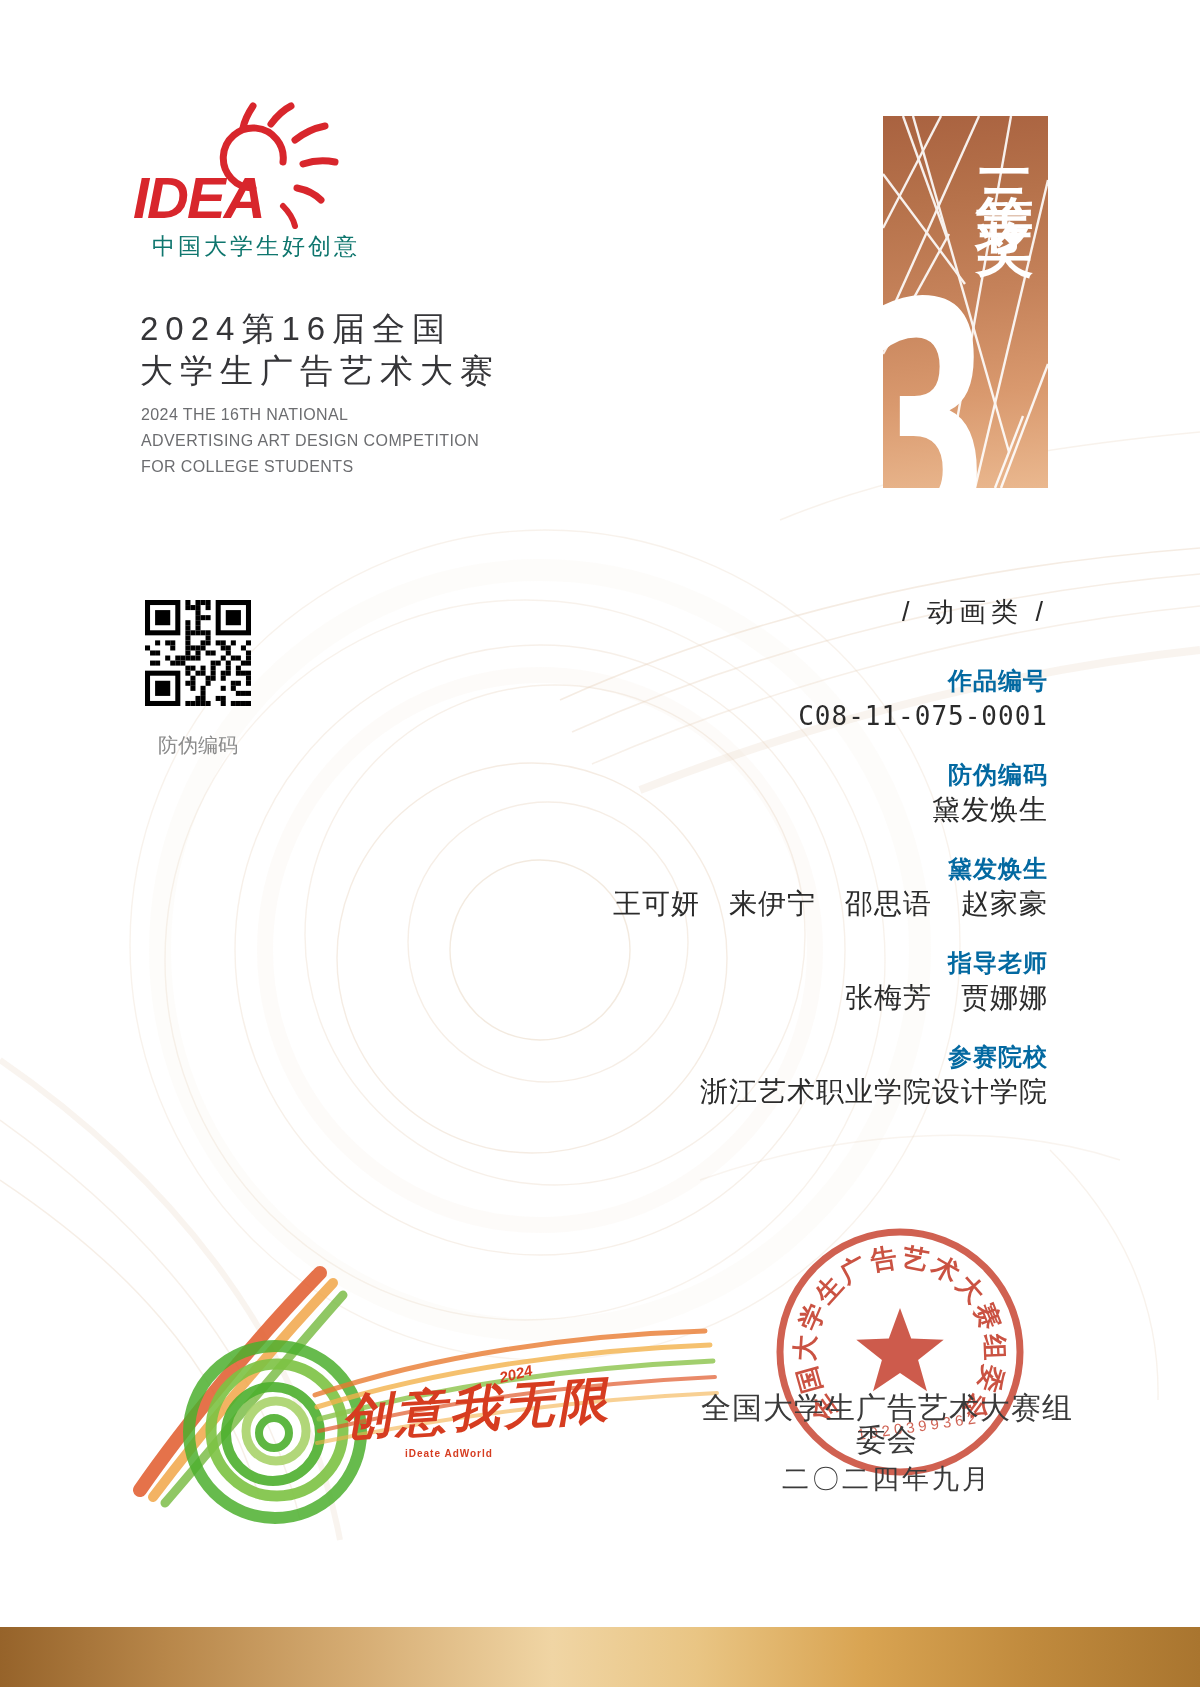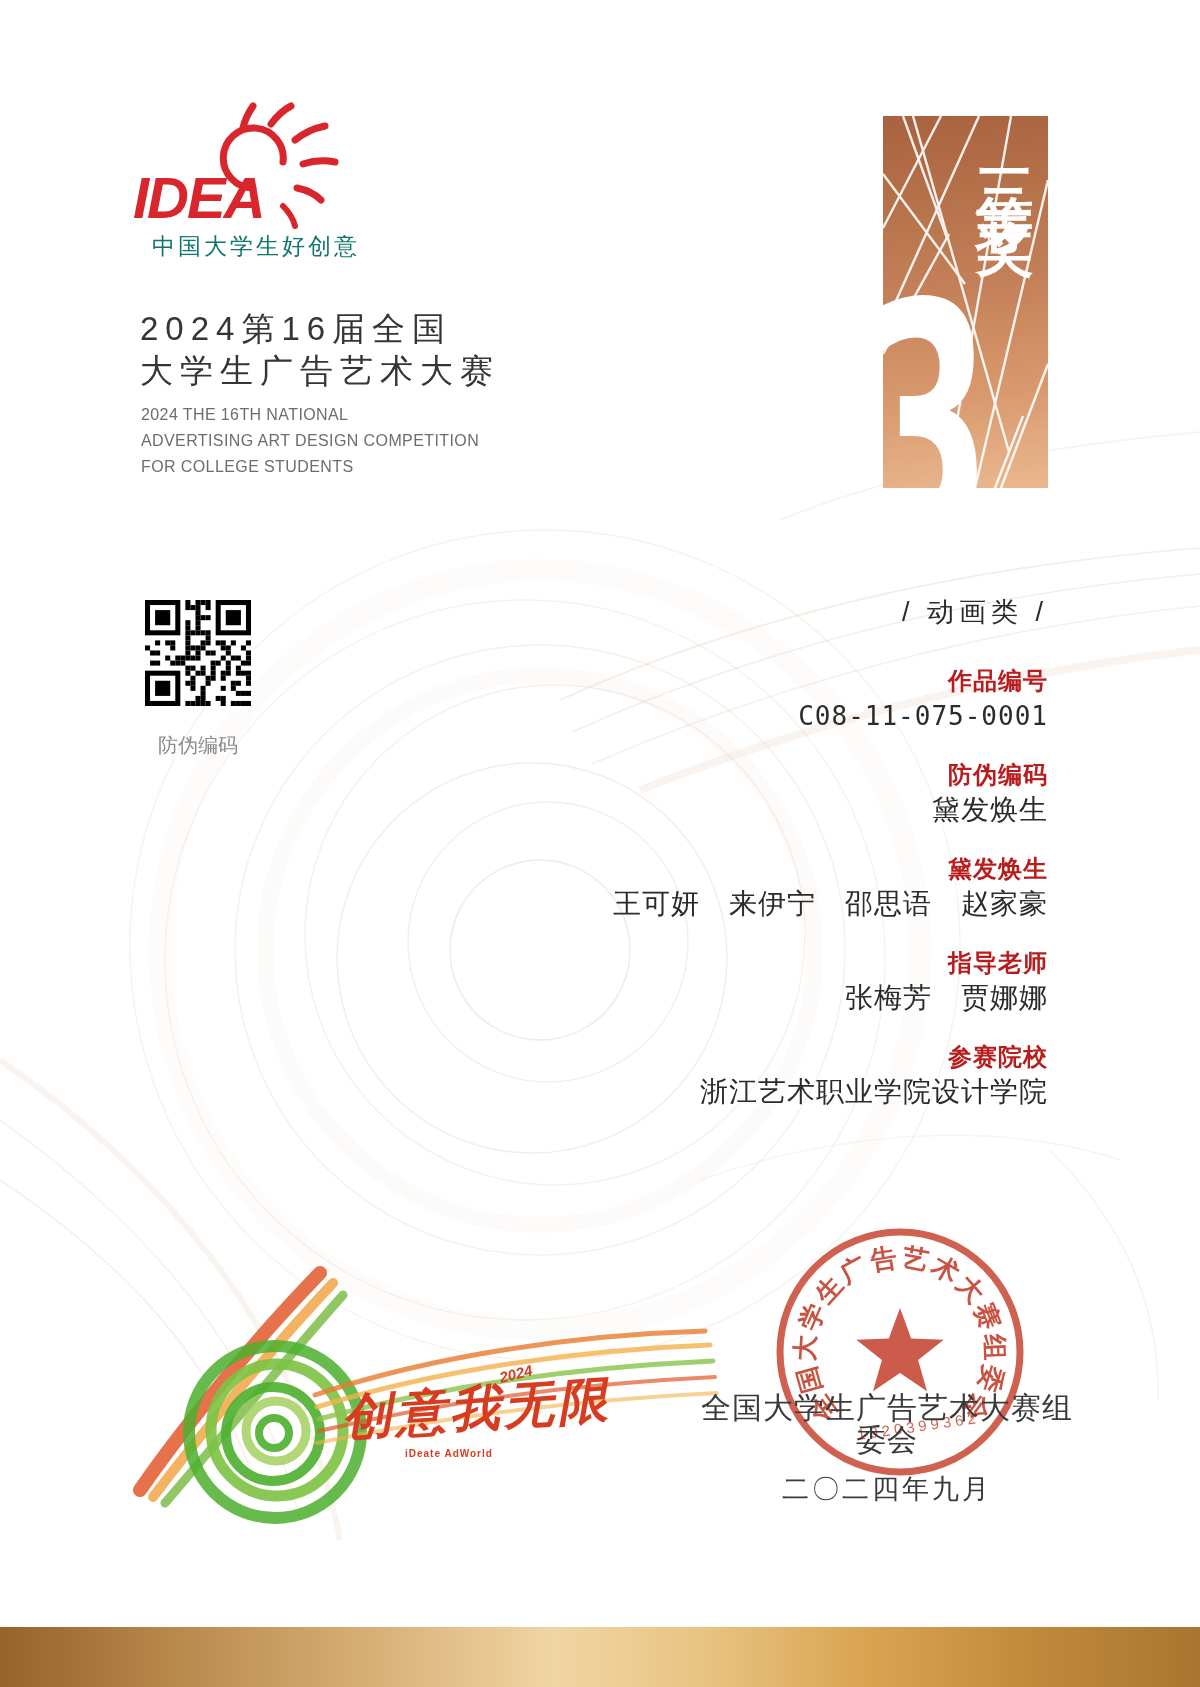--- a/index.html
+++ b/index.html
@@ -42,29 +42,29 @@
   }
 
   
   .qr-box { left:145px; top:600px; width:106px; height:106px; background:#fff; }
   .qr-caption { left:145px; top:732px; width:106px; text-align:center; font-size:20px; color:#8a8a8a; }
 
   
   .info-col { right:152px; top:597px; width:620px; text-align:right; }
   .category { font-size:27px; color:#2a2a2a; letter-spacing:5px; line-height:30px; margin-bottom:41px; }
   .field { margin-bottom:30px; }
-  .field .lbl { font-size:24px; line-height:26px; font-weight:bold; color:#b91c1c; letter-spacing:1px; }
+  .field .lbl { font-size:24px; line-height:26px; font-weight:bold; color:#0369a1; letter-spacing:1px; }
   .field .val { font-size:28px; line-height:32px; margin-top:6px; color:#2b2b2b; letter-spacing:1px; }
   .field .val.mono { font-family:"DejaVu Sans Mono","Liberation Mono",monospace; font-size:26px; letter-spacing:1px; }
 
   
   .artwork { left:105px; top:1235px; }
   .committee { left:687px; top:1392px; width:400px; text-align:center; z-index:3; }
   .committee .org { font-size:30px; line-height:32px; color:#3a3a3a; letter-spacing:1px; }
-  .committee .date { font-size:27px; line-height:30px; margin-top:18px; color:#3a3a3a; letter-spacing:3px; }
+  .committee .date { font-size:27px; line-height:30px; margin-top:8px; color:#3a3a3a; letter-spacing:3px; }
   .stamp { left:770px; top:1222px; z-index:2; opacity:.9; }
   .bottom-bar {
     left:0; bottom:0; width:1200px; height:60px; z-index:1;
     background:linear-gradient(90deg,#96632a 0%,#b8874a 14%,#d6ad74 30%,#f0d5a4 46%,#e9c584 58%,#d9a452 72%,#c08a3d 86%,#a9752f 100%);
   }
 </style>
 </head>
 <body>
 
 <svg class="texture" width="1200" height="1687" viewBox="0 0 1200 1687">

